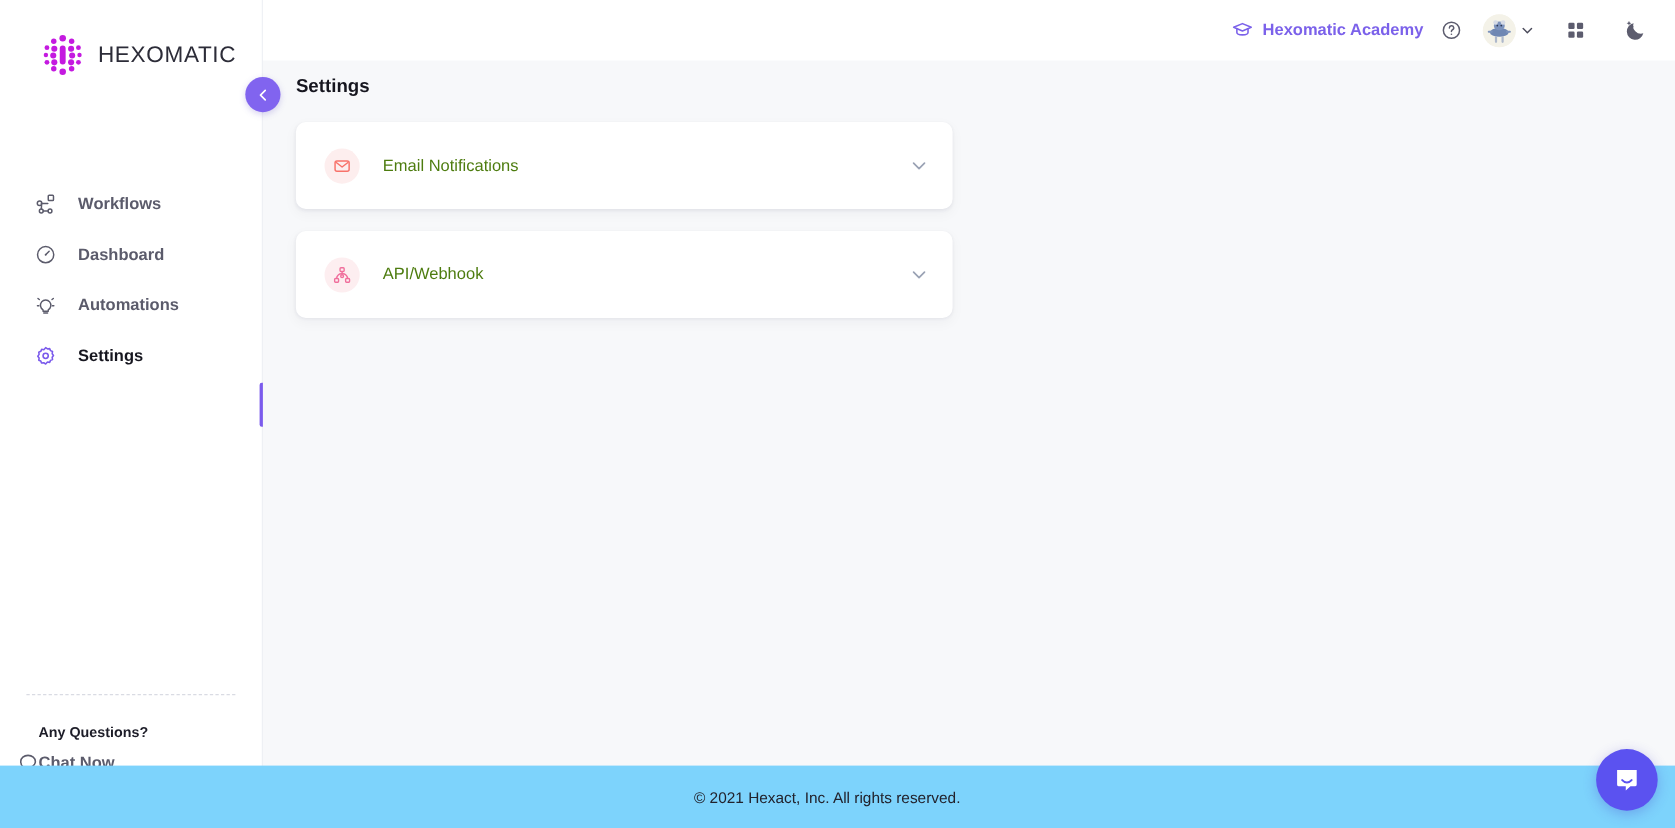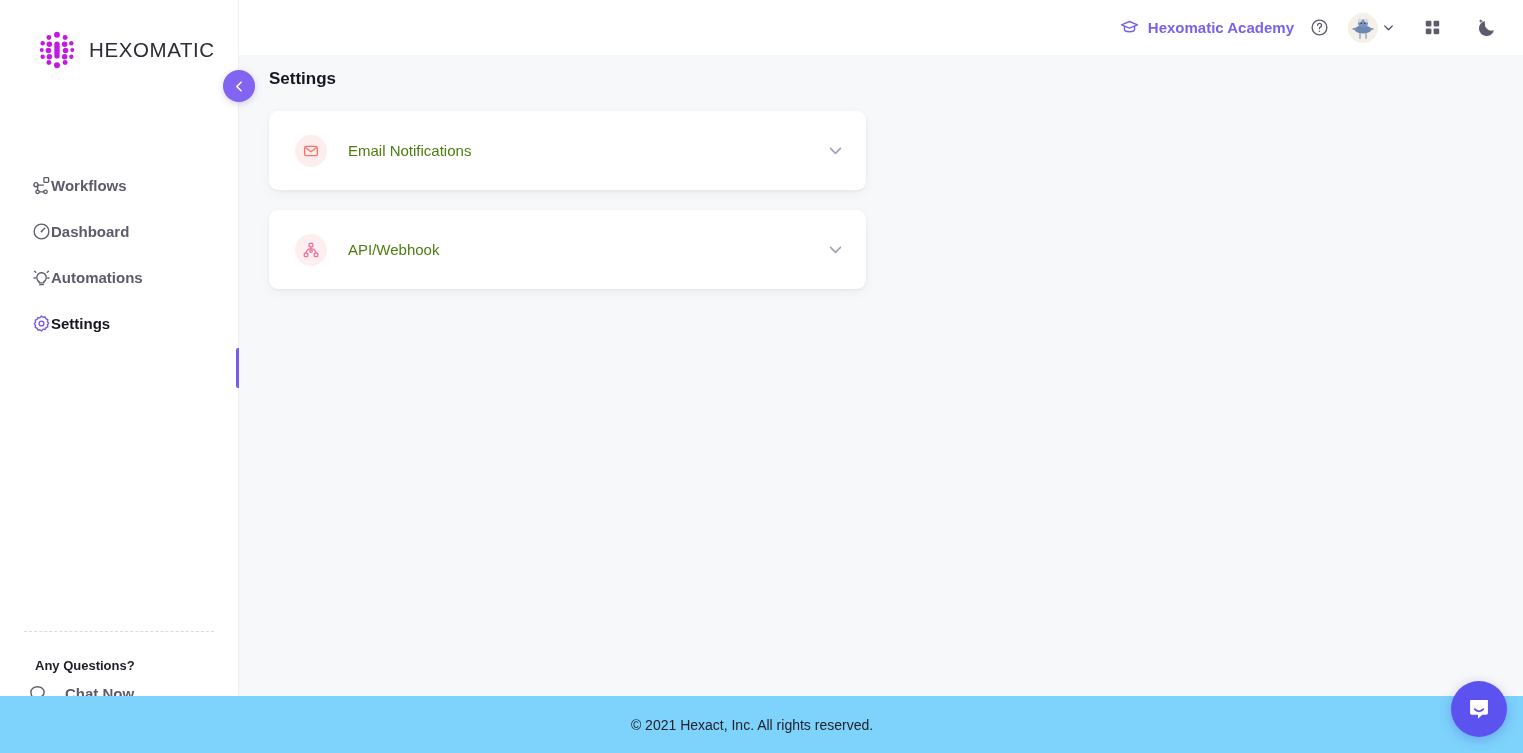--- a/index.html
+++ b/index.html
@@ -31,21 +31,21 @@
     height: 76px;
   }
   .logo-mark { width: 42px; height: 42px; display: block; }
   .logo-text {
     font-size: 20.5px; font-weight: 400; letter-spacing: 0.6px;
     color: #2c2c38;
   }
 
   .nav { margin-top: 86px; display: flex; flex-direction: column; }
   .nav-item {
-    display: flex; align-items: center; 
+    display: flex; align-items: center; gap: 20px;
     height: 46px; padding-left: 32px;
     color: #5b5b6b; font-size: 15px; font-weight: 600;
     cursor: pointer; position: relative;
     text-decoration: none;
   }
   .nav-item .nav-ico { width: 19px; height: 19px; flex: 0 0 19px; display:block; color:#5b5b6b; }
   .nav-item.active { color: #16161f; font-weight: 700; }
   .nav-item.active .nav-ico { color: #7b5bec; }
   .nav-item + .nav-item { margin-top: 0px; }
 
@@ -63,22 +63,22 @@
     margin: 0 24px;
     border-top: 1px dashed #d9dbe3;
     height: 0;
   }
 
   .help-title {
     padding: 26px 0 0 24px;
     font-size: 13px; font-weight: 700; color: #1d1d28; margin-left: 11px;
   }
   .help-item {
-    display: flex; align-items: center; gap: 18px;
-    height: 40px; padding-left: 28px;
+    display: flex; align-items: center; 
+    height: 40px; padding-left: 16px;
     color: #5b5b6b; font-size: 15px; font-weight: 600;
     cursor: pointer; text-decoration: none;
   }
   .help-item .nav-ico { width: 19px; height: 19px; flex:0 0 19px; color:#5b5b6b; }
   .help-bottom { padding-bottom: 14px; }
 
   
   .collapse-btn {
     position: absolute;
     left: 223px; top: 70px;

